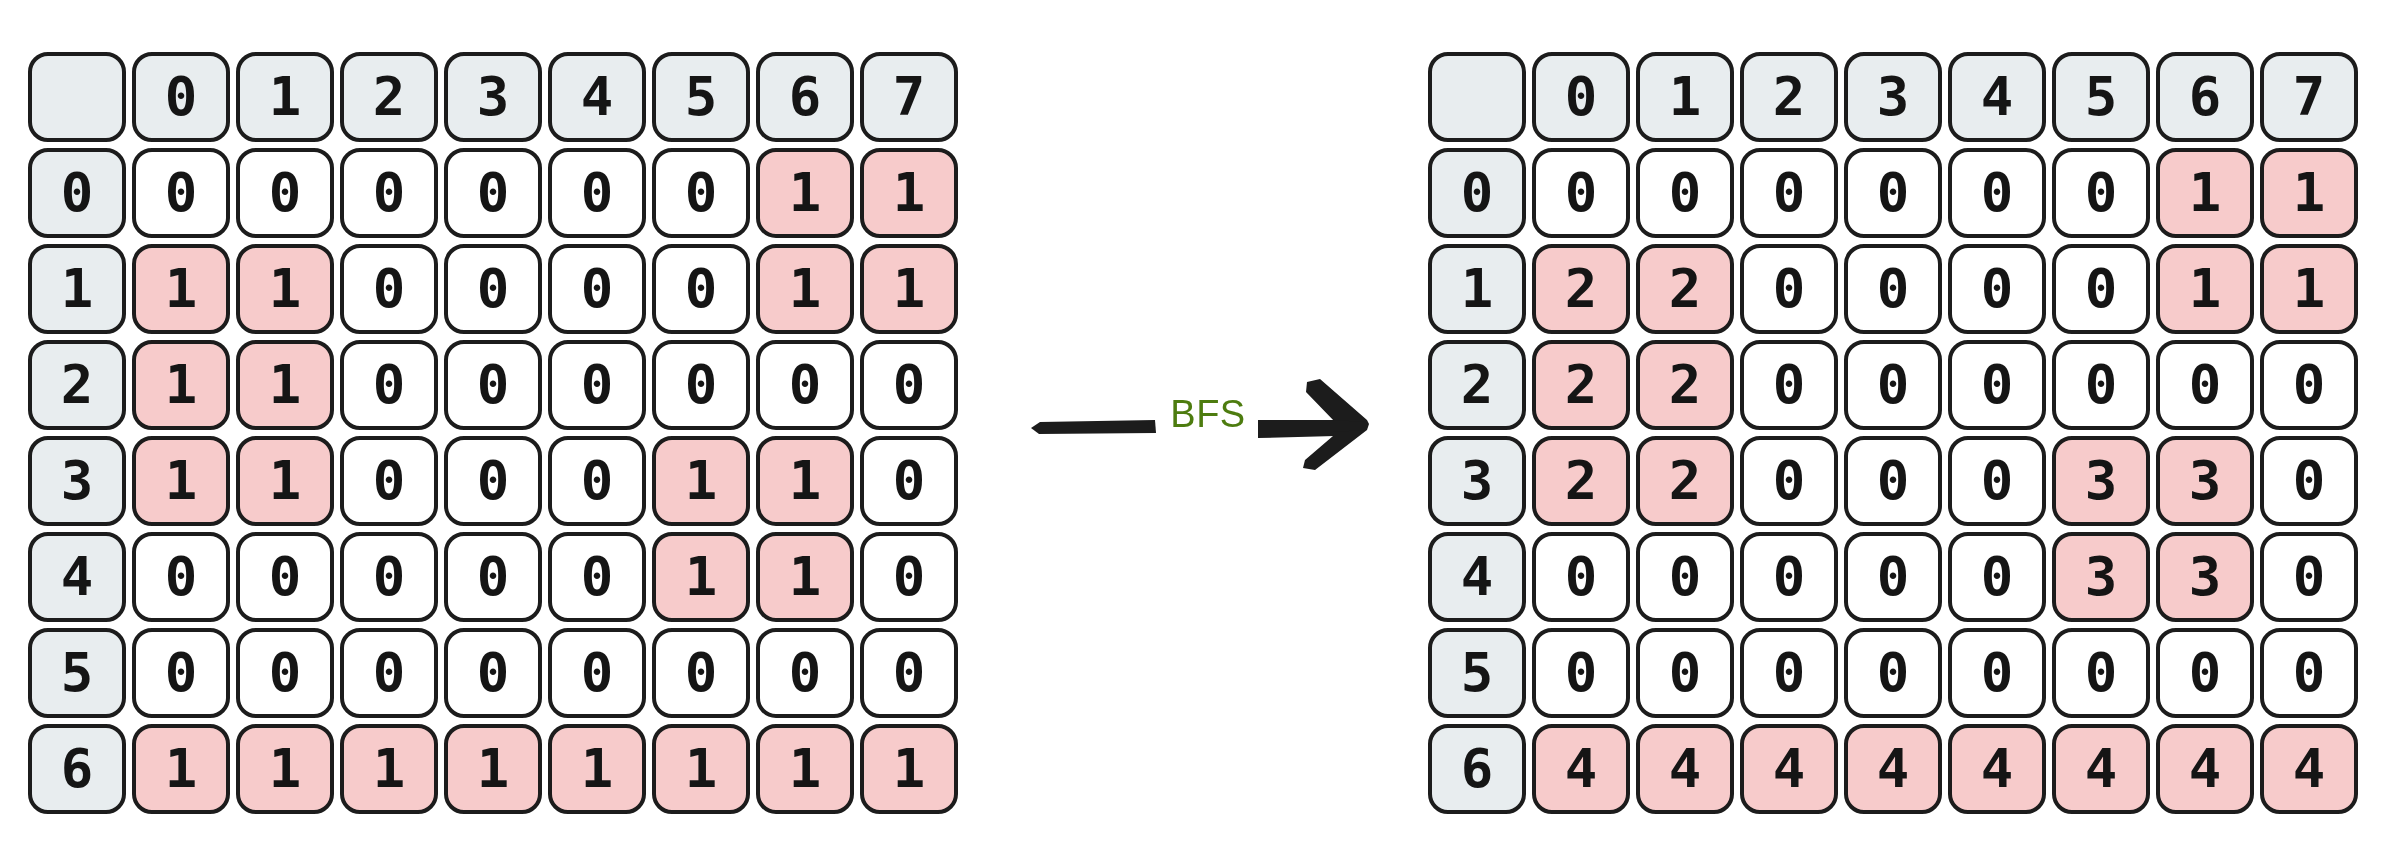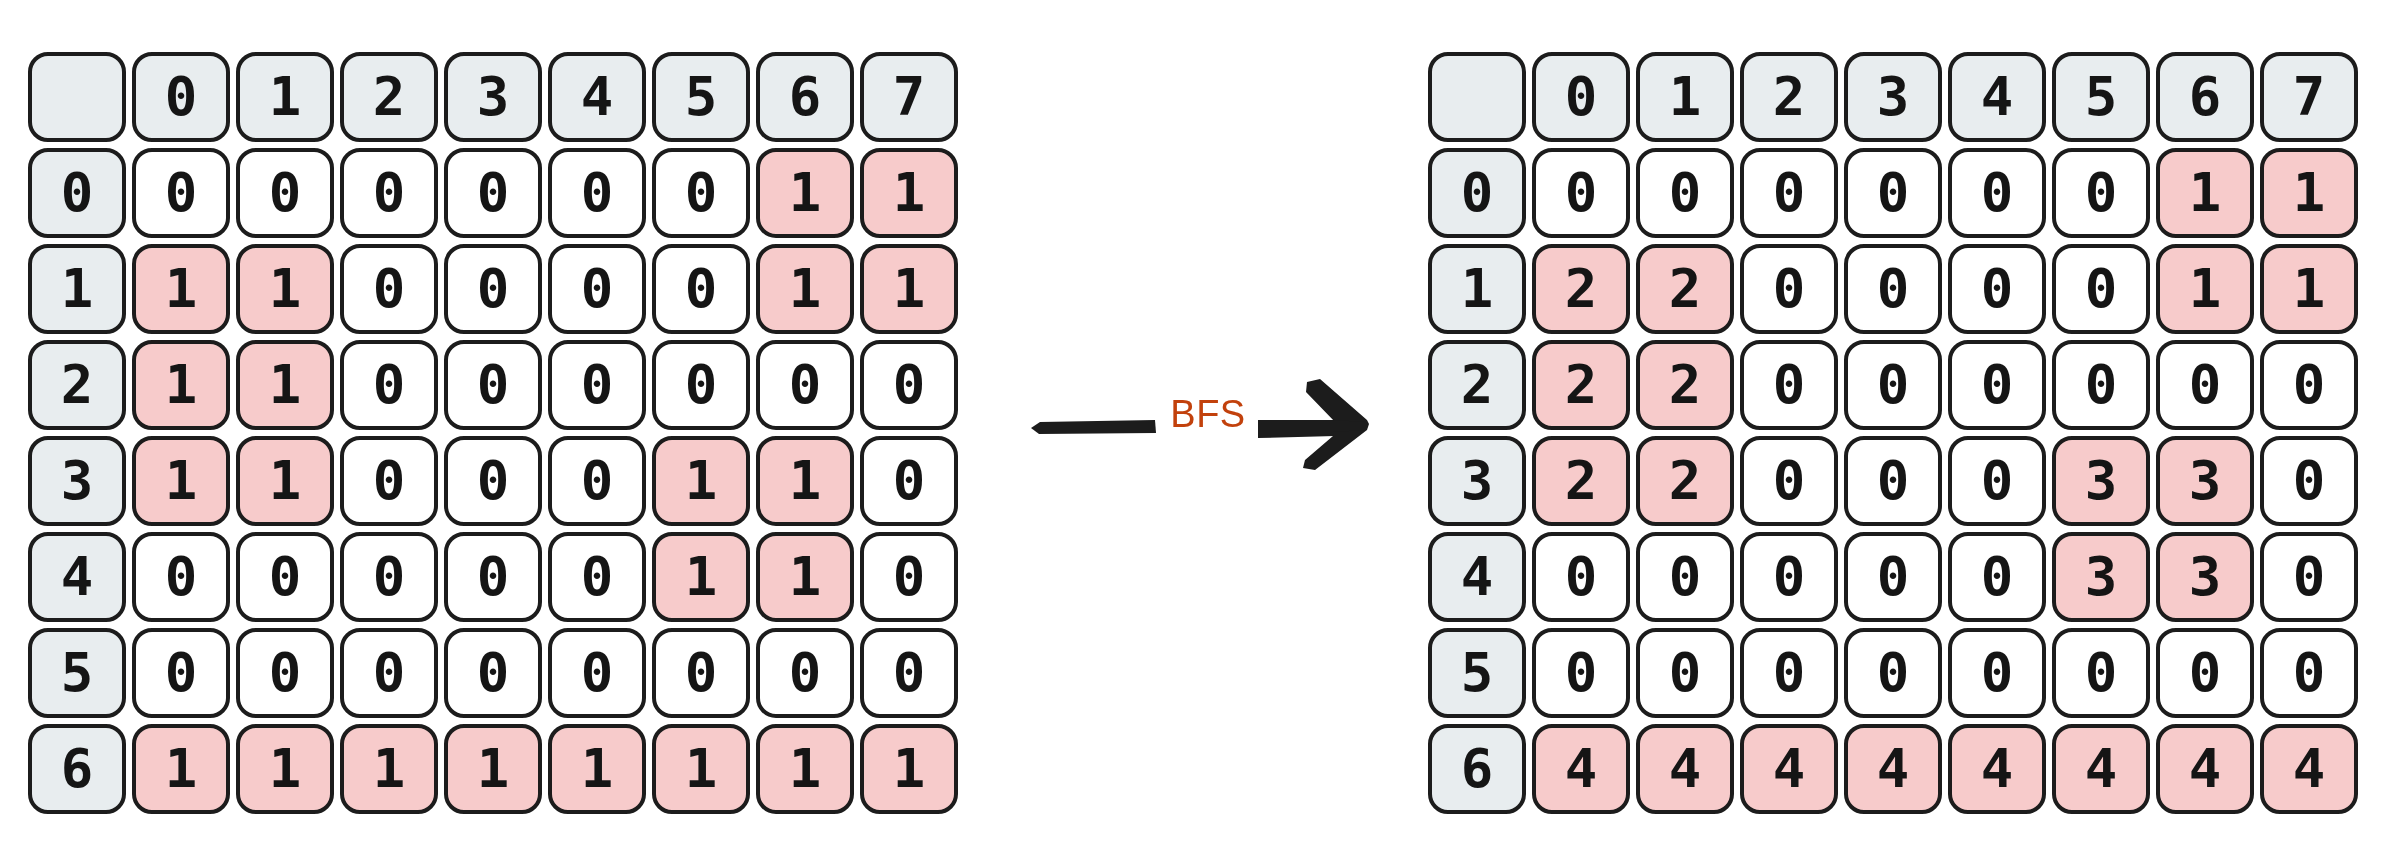--- a/index.html
+++ b/index.html
@@ -70,21 +70,21 @@
   #arrow svg { display: block; }
   #arrow .bfs-label {
     position: absolute;
     left: 148px;
     top: 25px;
     width: 90px;
     text-align: center;
     font-family: "Liberation Sans", sans-serif;
     font-size: 38px;
     font-weight: 400;
-    color: #c2410c;
+    color: #4d7c0f;
     letter-spacing: 0.5px;
     line-height: 1;
   }
 </style>
 </head>
 <body>
 
 <div id="stage">
 
   <div class="grid" id="grid-left">

